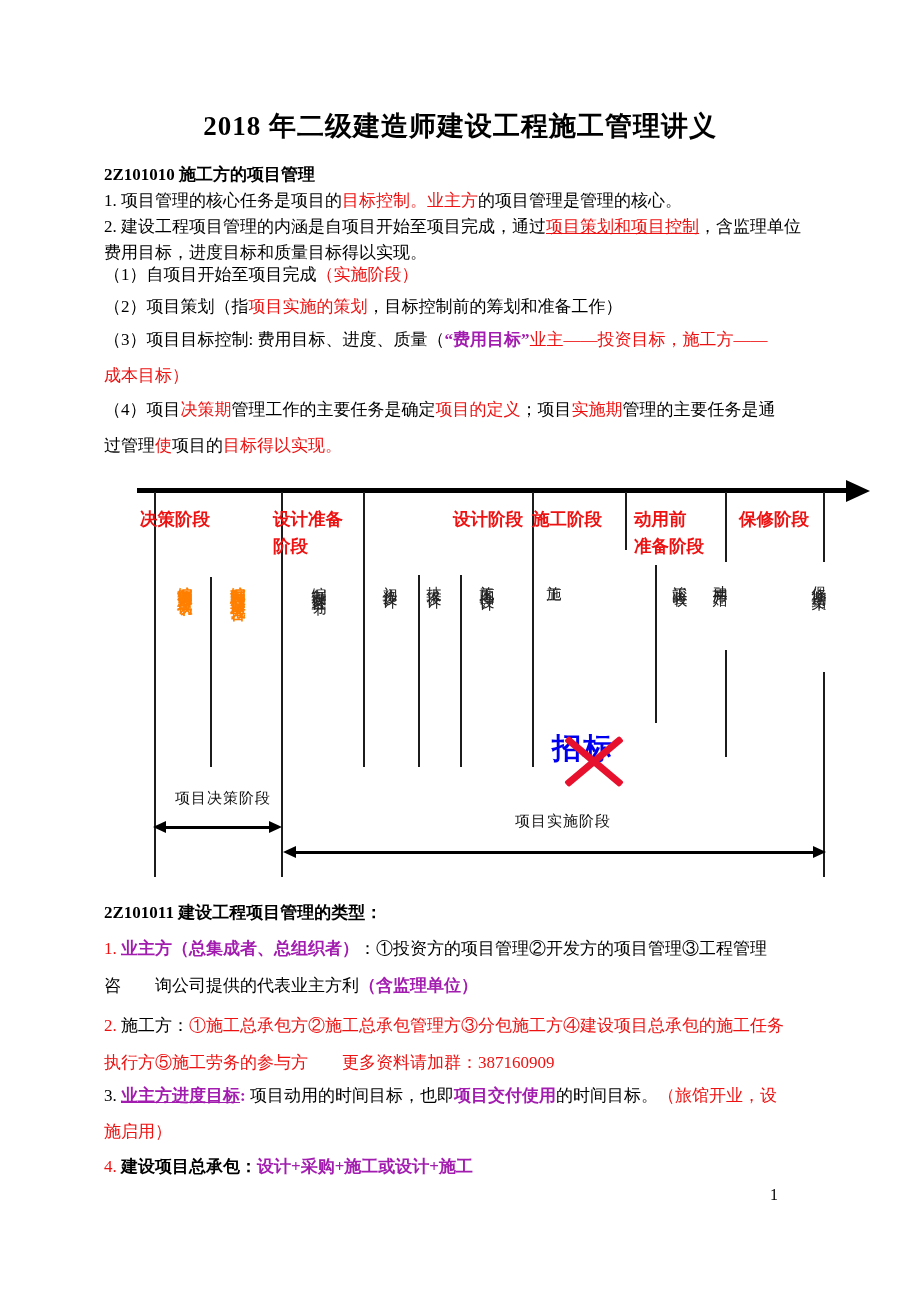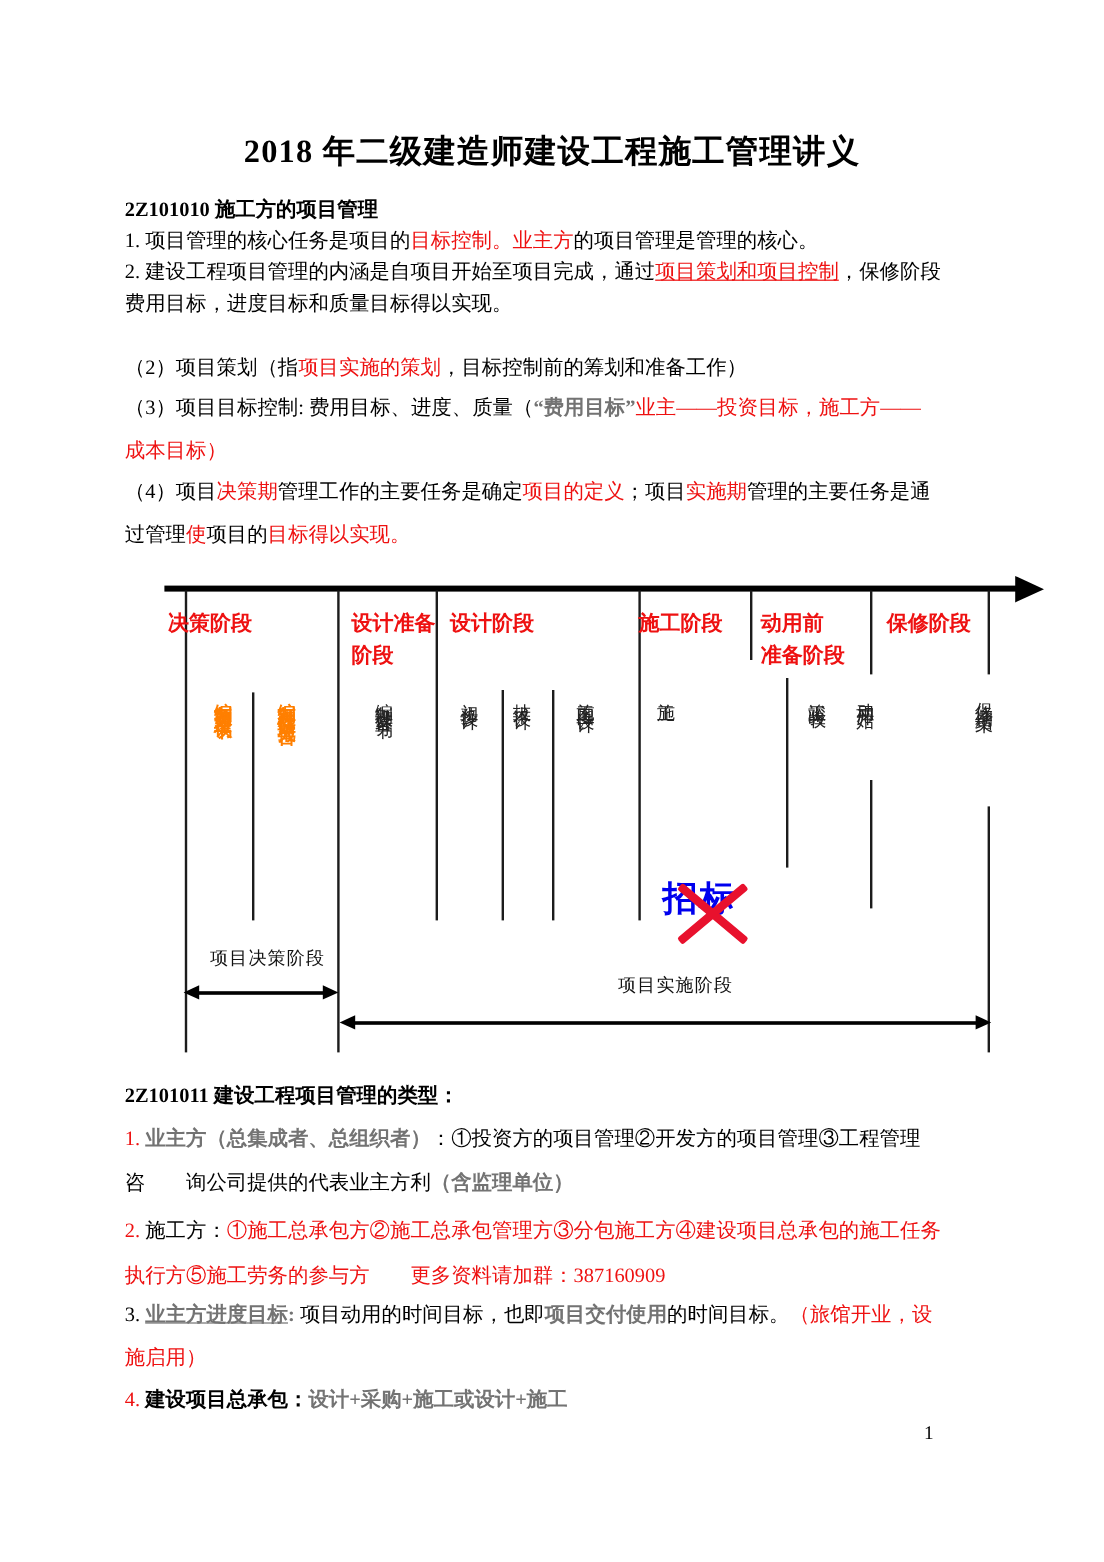--- a/index.html
+++ b/index.html
@@ -3,21 +3,21 @@
 <meta charset="utf-8">
 <style>
   html,body{margin:0;padding:0;background:#fff;}
   .page{position:relative;width:920px;height:1236px;background:#fff;overflow:hidden;
         font-family:"Liberation Serif","DejaVu Serif",serif;color:#000;text-decoration:underline;}
   .title{position:absolute;top:108px;left:0;width:920px;text-align:center;
          font-size:27px;font-weight:bold;letter-spacing:1px;}
   .tl{position:absolute;left:104px;width:730px;font-size:17px;line-height:23px;white-space:pre-wrap;}
   .b{font-weight:bold;}
   .red{color:#ee1111;}
-  .redb{color:#737373;font-weight:bold;}
+  .redb{color:#a21caf;font-weight:bold;}
   .u{text-decoration:underline;}
   .orange{color:#ff7f00;}
   
   .vl{position:absolute;width:2px;background:#1c1c1c;}
   .hline{position:absolute;background:#000;}
   .tri-r{position:absolute;width:0;height:0;border-top:11px solid transparent;
          border-bottom:11px solid transparent;border-left:24px solid #000;}
   .ah-l{position:absolute;width:0;height:0;border-top:6px solid transparent;
         border-bottom:6px solid transparent;border-right:13px solid #000;}
   .ah-r{position:absolute;width:0;height:0;border-top:6px solid transparent;
@@ -34,22 +34,23 @@
 </style>
 </head>
 <body>
 
 <div class="page">
 
   <div class="title">2018 年二级建造师建设工程施工管理讲义</div>
 
   <div class="tl b" style="top:163px">2Z101010 施工方的项目管理</div>
   <div class="tl" style="top:189px"><span>1. 项目管理的核心任务是项目的</span><span class="red">目标控制。业主方</span><span>的项目管理是管理的核心。</span></div>
-  <div class="tl" style="top:215px"><span>2. 建设工程项目管理的内涵是自项目开始至项目完成，通过</span><span class="red u">项目策划和项目控制</span><span>，保修阶段</span></div>
+  <div class="tl" style="top:215px"><span>2. 建设工程项目管理的内涵是自项目开始至项目完成，通过</span><span class="red u">项目策划和项目控制</span><span>，含监理单位</span></div>
   <div class="tl" style="top:241px">费用目标，进度目标和质量目标得以实现。</div>
+  <div class="tl" style="top:263px"><span>（1）自项目开始至项目完成</span><span class="red">（实施阶段）</span></div>
   <div class="tl" style="top:295px"><span>（2）项目策划（指</span><span class="red">项目实施的策划</span><span>，目标控制前的筹划和准备工作）</span></div>
   <div class="tl" style="top:328px"><span>（3）项目目标控制: 费用目标、进度、质量（</span><span class="redb">“费用目标”</span><span class="red">业主——投资目标，施工方——</span></div>
   <div class="tl red" style="top:364px">成本目标）</div>
   <div class="tl" style="top:398px"><span>（4）项目</span><span class="red">决策期</span><span>管理工作的主要任务是确定</span><span class="red">项目的定义</span><span>；项目</span><span class="red">实施期</span><span>管理的主要任务是通</span></div>
   <div class="tl" style="top:434px"><span>过管理</span><span class="red">使</span><span>项目的</span><span class="red">目标得以实现。</span></div>
 
   <div class="hline" style="left:137px;top:488px;width:712px;height:5px"></div>
   <div class="tri-r" style="left:846px;top:480px"></div>
 
   <div class="vl" style="left:154px;top:492px;height:385px"></div>
@@ -62,25 +63,25 @@
   <div class="vl" style="left:625px;top:492px;height:58px"></div>
   <div class="vl" style="left:655px;top:565px;height:158px"></div>
   <div class="vl" style="left:725px;top:492px;height:70px"></div>
   <div class="vl" style="left:725px;top:650px;height:107px"></div>
   <div class="vl" style="left:823px;top:492px;height:70px"></div>
   <div class="vl" style="left:823px;top:672px;height:205px"></div>
 
   <div class="phase" style="left:140px;width:127px;text-align:left">
       <div>决策阶段</div>
     </div>
-  <div class="phase" style="left:293px">
+  <div class="phase" style="left:273px">
       <div>设计准备</div>
       <div>阶段</div>
     </div>
-  <div class="phase" style="left:375px;width:169px;text-align:left">
+  <div class="phase" style="left:354px;width:169px;text-align:right">
       <div>设计阶段</div>
     </div>
   <div class="phase" style="left:532px;width:93px;">
       <div>施工阶段</div>
     </div>
   <div class="phase" style="left:634px">
       <div>动用前</div>
       <div>准备阶段</div>
     </div>
   <div class="phase" style="left:725px;width:98px;text-align:center">

